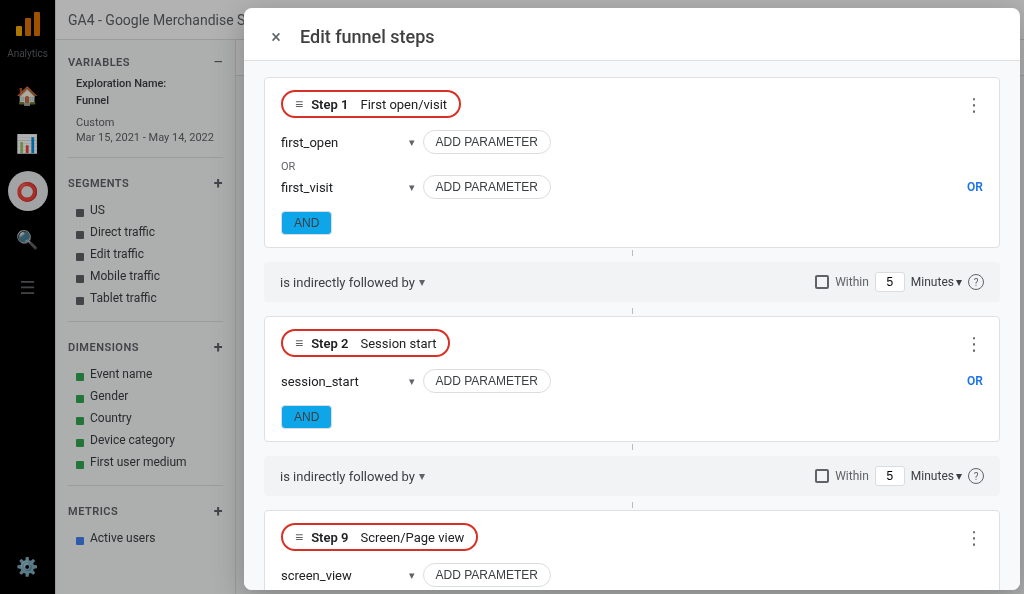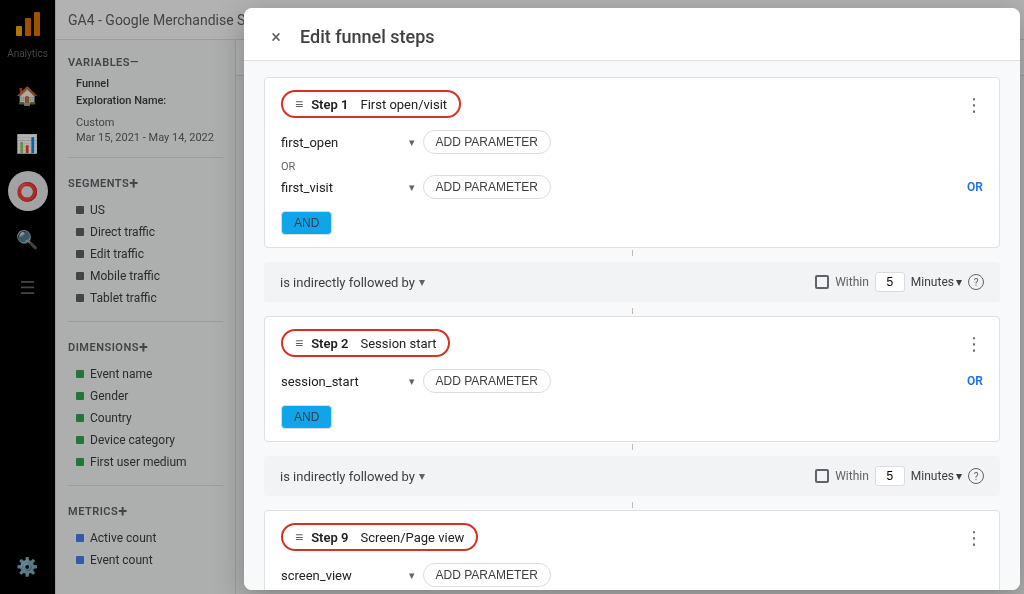--- a/index.html
+++ b/index.html
@@ -15,22 +15,22 @@
     .nav-icon.active { background: #e8eaed; color: #1a73e8; }
     .nav-icon-bottom { margin-top: auto; margin-bottom: 8px; }
 
     
     .header { position: absolute; top: 0; left: 56px; right: 0; height: 40px; background: #fff; border-bottom: 1px solid #e0e0e0; display: flex; align-items: center; padding: 0 12px; z-index: 2; }
     .header-title { font-size: 14px; color: #5f6368; }
 
     
     .sidebar { position: absolute; top: 40px; left: 56px; width: 180px; bottom: 0; background: #f8f9fa; border-right: 1px solid #e0e0e0; overflow-y: auto; padding: 8px 0; }
     .sidebar-section { padding: 8px 12px 4px; }
-    .sidebar-section-header { display: flex; justify-content: flex-start; align-items: center; font-size: 11px; font-weight: 600; color: #5f6368; text-transform: uppercase; letter-spacing: 0.5px; margin-bottom: 6px; }
-    .sidebar-item-label { font-size: 12px; color: #3c4043; padding: 4px 8px; display: flex; align-items: center; gap: 6px; cursor: pointer; }
+    .sidebar-section-header { display: flex; justify-content: space-between; align-items: center; font-size: 11px; font-weight: 600; color: #5f6368; text-transform: uppercase; letter-spacing: 0.5px; margin-bottom: 6px; }
+    .sidebar-item-label { font-size: 12px; color: #3c4043; padding: 4px 8px; display: flex; align-items: flex-end; gap: 6px; cursor: pointer; }
     .sidebar-item-label .dot { width: 8px; height: 8px; background: #5f6368; border-radius: 1px; flex-shrink: 0; }
     .sidebar-item-label .dot.green { background: #34a853; }
     .sidebar-meta { font-size: 11px; color: #3c4043; padding: 2px 8px; font-weight: 500; }
     .sidebar-meta-sub { font-size: 11px; color: #5f6368; padding: 1px 8px; }
     .sidebar-divider { height: 1px; background: #e0e0e0; margin: 8px 12px; }
     .plus-icon { cursor: pointer; color: #5f6368; font-size: 16px; }
 
     
     .main-area { position: absolute; top: 40px; left: 236px; right: 0; bottom: 0; background: #f8f9fa; overflow: hidden; }
     .tab-bar { height: 36px; background: #fff; border-bottom: 1px solid #e0e0e0; display: flex; align-items: center; padding: 0 12px; font-size: 12px; color: #5f6368; }
@@ -106,22 +106,22 @@
   <div class="header">
     <span class="header-title">GA4 - Google Merchandise Store</span>
   </div>
 
   <div class="sidebar">
     <div class="sidebar-section">
       <div class="sidebar-section-header">
         <span>Variables</span>
         <span style="cursor:pointer;">—</span>
       </div>
+      <div class="sidebar-meta">Exploration Name:</div>
       <div class="sidebar-meta">Funnel</div>
-      <div class="sidebar-meta">Exploration Name:</div>
       <div style="height:6px;"></div>
       <div class="sidebar-meta-sub">Custom</div>
       <div class="sidebar-meta-sub" style="display:flex;align-items:center;gap:2px;">Mar 15, 2021 - May 14, 2022</div>
     </div>
     <div class="sidebar-divider"></div>
     <div class="sidebar-section">
       <div class="sidebar-section-header">
         <span>SEGMENTS</span>
         <span class="plus-icon">+</span>
       </div>
@@ -174,25 +174,21 @@
         </div>
     </div>
     <div class="sidebar-divider"></div>
     <div class="sidebar-section">
       <div class="sidebar-section-header">
         <span>METRICS</span>
         <span class="plus-icon">+</span>
       </div>
       <div class="sidebar-item-label">
           <span class="dot" style="background:#4285f4;"></span>
-          <span>Active count</span>
-        </div>
-      <div class="sidebar-item-label">
-          <span class="dot" style="background:#4285f4;"></span>
-          <span>Event count</span>
+          <span>Active users</span>
         </div>
     </div>
   </div>
 
   <div class="main-area">
     <div class="tab-bar">
       <span>Tab Settings</span>
     </div>
 
     <div style="padding:12px; font-size:12px; color:#5f6368;">

